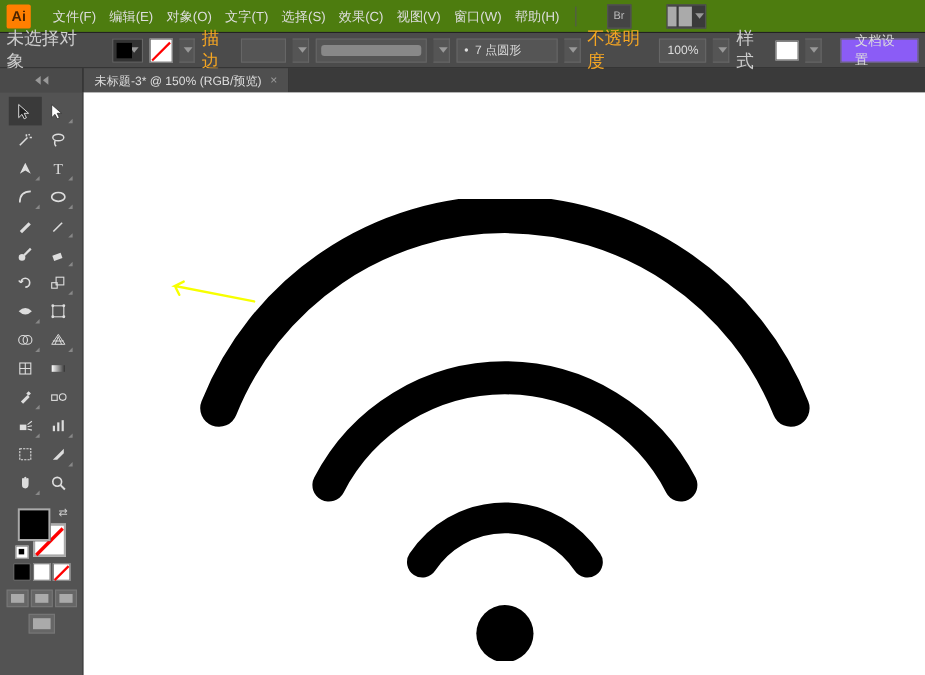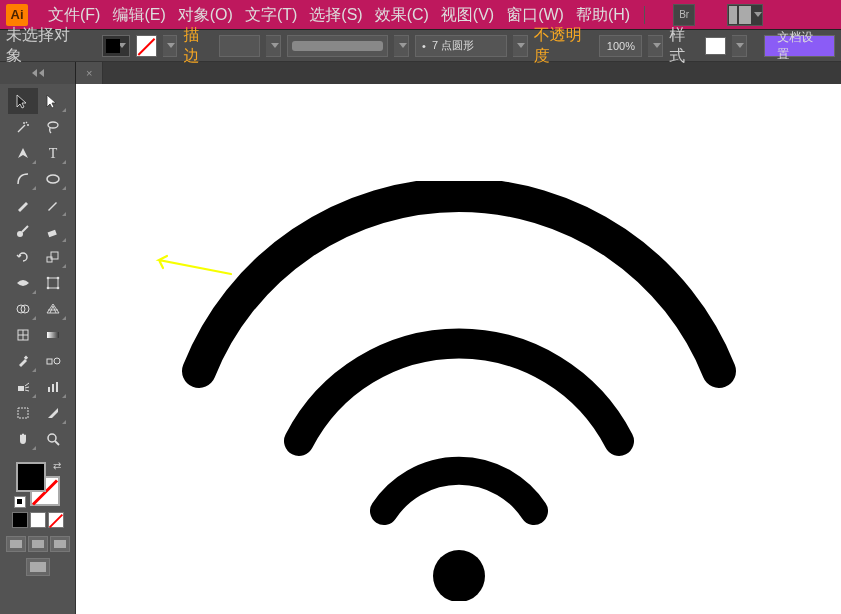--- a/index.html
+++ b/index.html
@@ -10,21 +10,21 @@
     font-family: "Microsoft YaHei", Arial, sans-serif;
     font-size: 12px;
     color: #ccc;
     overflow: hidden;
     position: relative;
   }
 
   
   .menubar {
     height: 30px;
-    background: #be185d;
+    background: #4d7c0f;
     display: flex;
     align-items: center;
     padding: 6px 6px;
     border-bottom: 1px solid #222;
   }
   .app-logo {
     width: 22px; height: 22px;
     background: #ff7f00;
     color: #4d2400;
     font-weight: bold;
@@ -33,21 +33,21 @@
     line-height: 22px;
     border-radius: 2px;
     margin-right: 14px;
   }
   .menu-item {
     padding: 0 6px;
     height: 30px;
     line-height: 30px;
     color: #ddd;
     cursor: default;
-    font-size: 16px;
+    font-size: 12px;
   }
   .menu-spacer { width: 12px; }
   .menu-divider {
     width: 1px; height: 18px; background:#555; margin: 0 8px;
   }
   .menu-small-btn {
     width: 22px; height: 22px;
     background:#444; border:1px solid #555;
     margin-left:20px;
     display:flex; align-items:center; justify-content:center;
@@ -325,20 +325,21 @@
   <div style="width:6px"></div>
   <div class="cb-docbtn">文档设置</div>
 </div>
 
 <div class="tabbar-row">
   <div class="panel-collapse">
     <div class="arrows"></div>
     <div class="arrows2"></div>
   </div>
   <div class="doctab">
+    <span>未标题-3* @ 150% (RGB/预览)</span>
     <span class="close-x">×</span>
   </div>
 </div>
 
 <div class="main">
 
   <div class="tools">
     <div class="tool-grid">
       <div class="tool sel">
         <svg viewBox="0 0 16 16">

